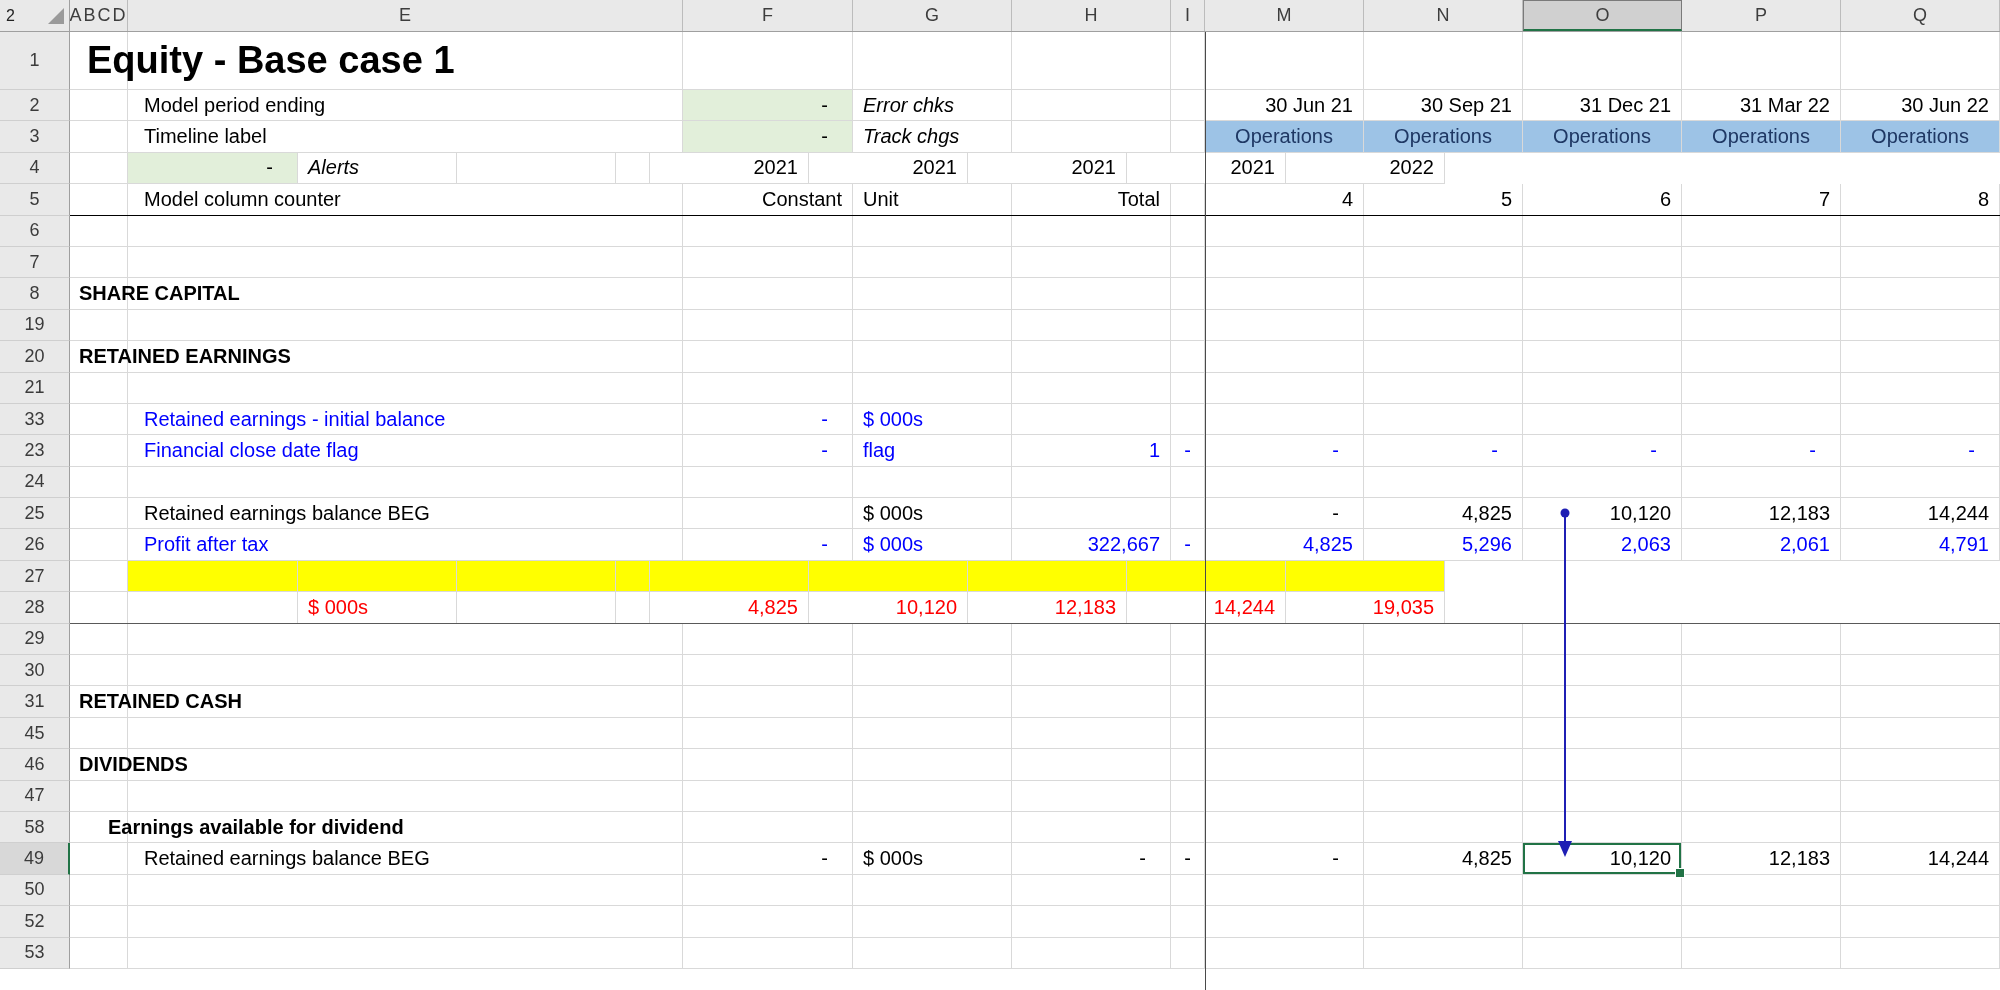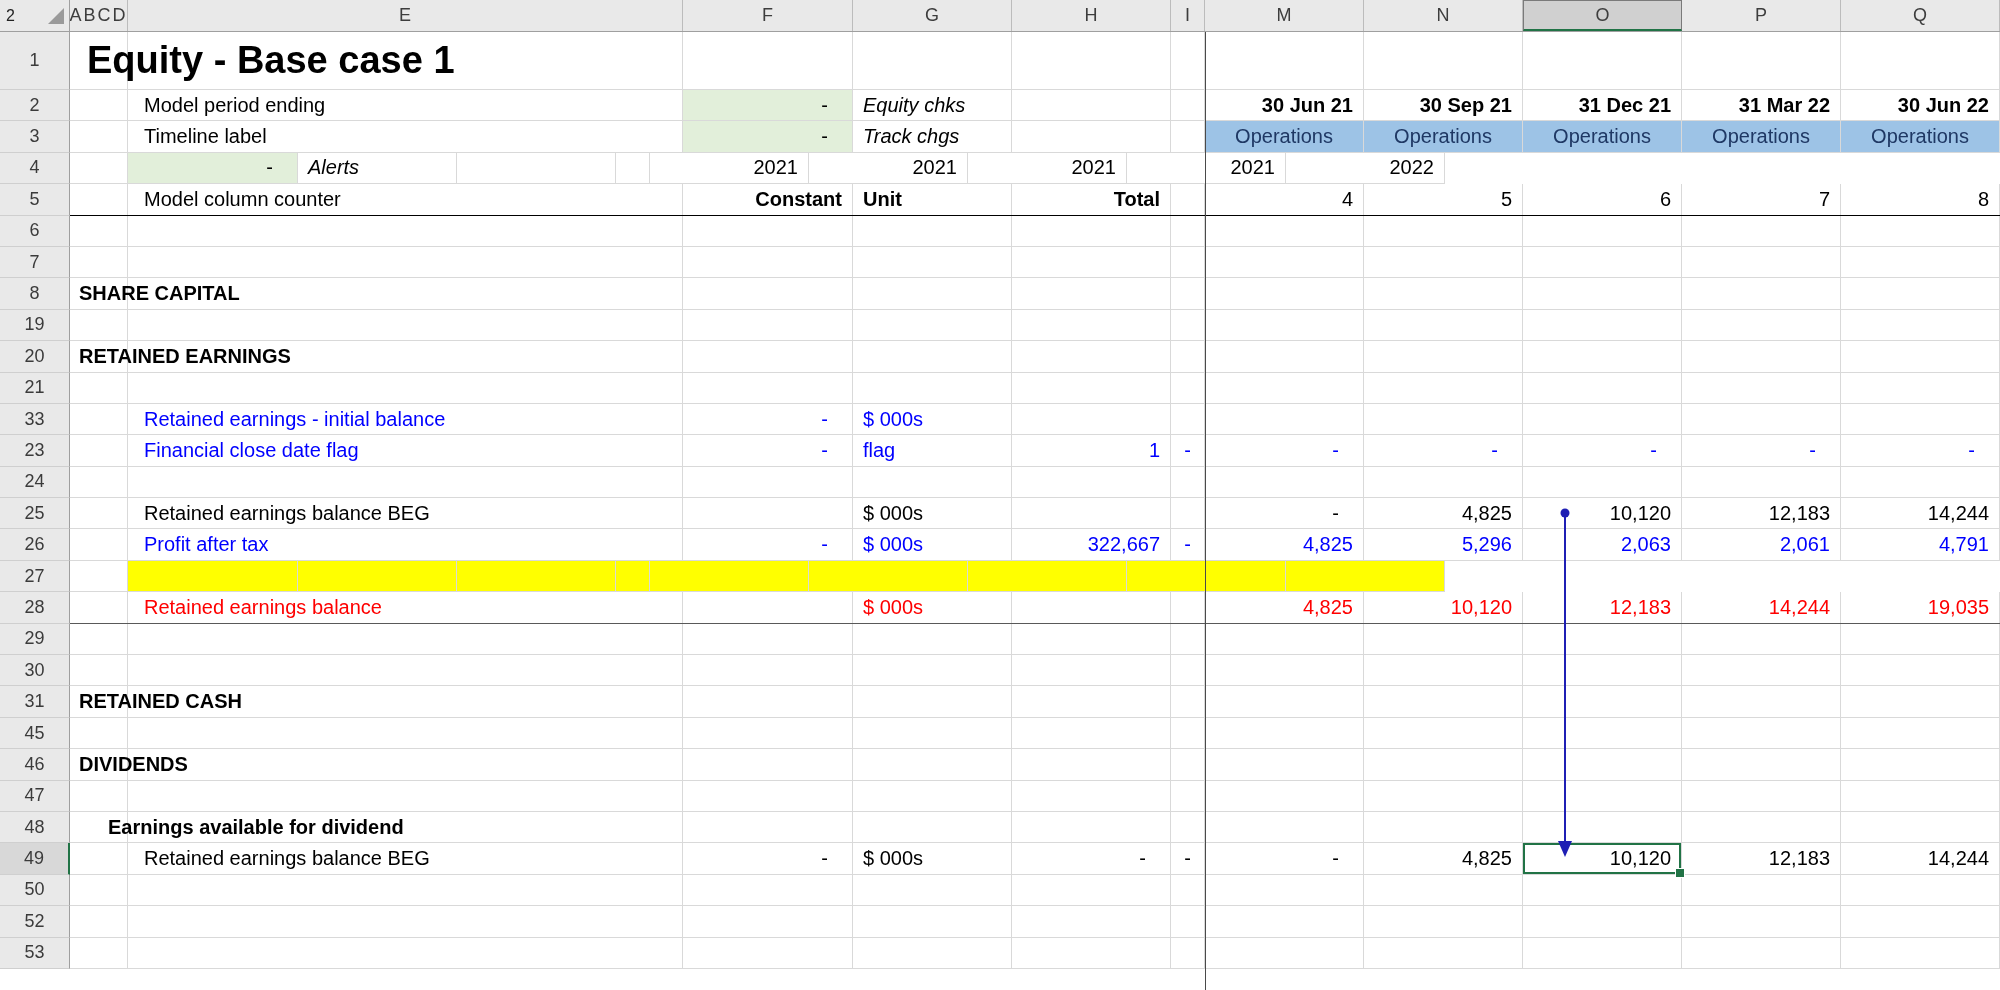--- a/index.html
+++ b/index.html
@@ -20,21 +20,21 @@
   .row.tall{height:58px;}
   .rowhdr{width:70px;height:100%;flex:none;box-sizing:border-box;background:#e9e9e9;border-right:1px solid #9f9f9f;border-bottom:1px solid #cfcfcf;display:flex;align-items:center;justify-content:center;font-size:18px;color:#3b3b3b;}
   .rowhdr.selrow{background:#d8d8d8;border-right:2px solid #217346;}
   .cell{flex:none;height:100%;box-sizing:border-box;border-right:1px solid #d9d9d9;border-bottom:1px solid #d9d9d9;
         font-size:20px;display:flex;align-items:center;position:relative;white-space:nowrap;overflow:visible;}
   .al-l{justify-content:flex-start;padding-left:10px;}
   .al-r{justify-content:flex-end;padding-right:10px;}
   .al-c{justify-content:center;}
   .ind{padding-left:16px;}
   .dash{padding-right:24px;}
-  .b{font-weight:700;}
+  .b{font-weight:400;}
   .i{font-style:italic;}
   .blue{color:#0000ff;}
   .red{color:#fe0000;}
   .greenbg{background:#e2efda;}
   .bluebg{background:#9dc3e6;color:#1f3864;}
   .yellowbg{background:#ffff00;}
   .title{font-size:38px;font-weight:700;padding-left:17px;z-index:2;}
   .sec{font-weight:700;padding-left:9px;z-index:2;}
   .sec2{font-weight:700;padding-left:38px;z-index:2;}
   .selcell{box-shadow:inset 0 0 0 2px #217346;z-index:3;}
@@ -84,21 +84,21 @@
         <div class="cell" style="width: 159px;"></div>
         <div class="cell" style="width: 159px;"></div>
         <div class="cell" style="width: 159px;"></div>
         <div class="cell" style="width: 159px;"></div>
       </div>
       <div class="row">
         <div class="rowhdr">2</div>
         <div class="cell" style="width: 58px;"></div>
         <div class="cell al-l ind" style="width: 555px;">Model period ending</div>
         <div class="cell al-r dash greenbg" style="width: 170px;">-</div>
-        <div class="cell al-l i" style="width: 159px;">Equity chks</div>
+        <div class="cell al-l i" style="width: 159px;">Error chks</div>
         <div class="cell" style="width: 159px;"></div>
         <div class="cell" style="width: 34px;"></div>
         <div class="cell al-r b" style="width: 159px;">30 Jun 21</div>
         <div class="cell al-r b" style="width: 159px;">30 Sep 21</div>
         <div class="cell al-r b" style="width: 159px;">31 Dec 21</div>
         <div class="cell al-r b" style="width: 159px;">31 Mar 22</div>
         <div class="cell al-r b" style="width: 159px;">30 Jun 22</div>
       </div>
       <div class="row">
         <div class="rowhdr">3</div>
@@ -304,21 +304,20 @@
         <div class="cell yellowbg" style="width: 34px;"></div>
         <div class="cell yellowbg" style="width: 159px;"></div>
         <div class="cell yellowbg" style="width: 159px;"></div>
         <div class="cell yellowbg" style="width: 159px;"></div>
         <div class="cell yellowbg" style="width: 159px;"></div>
         <div class="cell yellowbg" style="width: 159px;"></div>
       </div>
       <div class="row">
         <div class="rowhdr">28</div>
         <div class="cell" style="width: 58px;"></div>
-        <div class="cell al-l ind red" style="width: 555px;">Retained earnings balance</div>
         <div class="cell" style="width: 170px;"></div>
         <div class="cell al-l red" style="width: 159px;">$ 000s</div>
         <div class="cell" style="width: 159px;"></div>
         <div class="cell" style="width: 34px;"></div>
         <div class="cell al-r red" style="width: 159px;">4,825</div>
         <div class="cell al-r red" style="width: 159px;">10,120</div>
         <div class="cell al-r red" style="width: 159px;">12,183</div>
         <div class="cell al-r red" style="width: 159px;">14,244</div>
         <div class="cell al-r red" style="width: 159px;">19,035</div>
       </div>
@@ -400,21 +399,21 @@
         <div class="cell" style="width: 159px;"></div>
         <div class="cell" style="width: 159px;"></div>
         <div class="cell" style="width: 34px;"></div>
         <div class="cell" style="width: 159px;"></div>
         <div class="cell" style="width: 159px;"></div>
         <div class="cell" style="width: 159px;"></div>
         <div class="cell" style="width: 159px;"></div>
         <div class="cell" style="width: 159px;"></div>
       </div>
       <div class="row">
-        <div class="rowhdr">48</div>
+        <div class="rowhdr">58</div>
         <div class="cell sec2 al-l" style="width: 58px;">Earnings available for dividend</div>
         <div class="cell" style="width: 555px;"></div>
         <div class="cell" style="width: 170px;"></div>
         <div class="cell" style="width: 159px;"></div>
         <div class="cell" style="width: 159px;"></div>
         <div class="cell" style="width: 34px;"></div>
         <div class="cell" style="width: 159px;"></div>
         <div class="cell" style="width: 159px;"></div>
         <div class="cell" style="width: 159px;"></div>
         <div class="cell" style="width: 159px;"></div>

